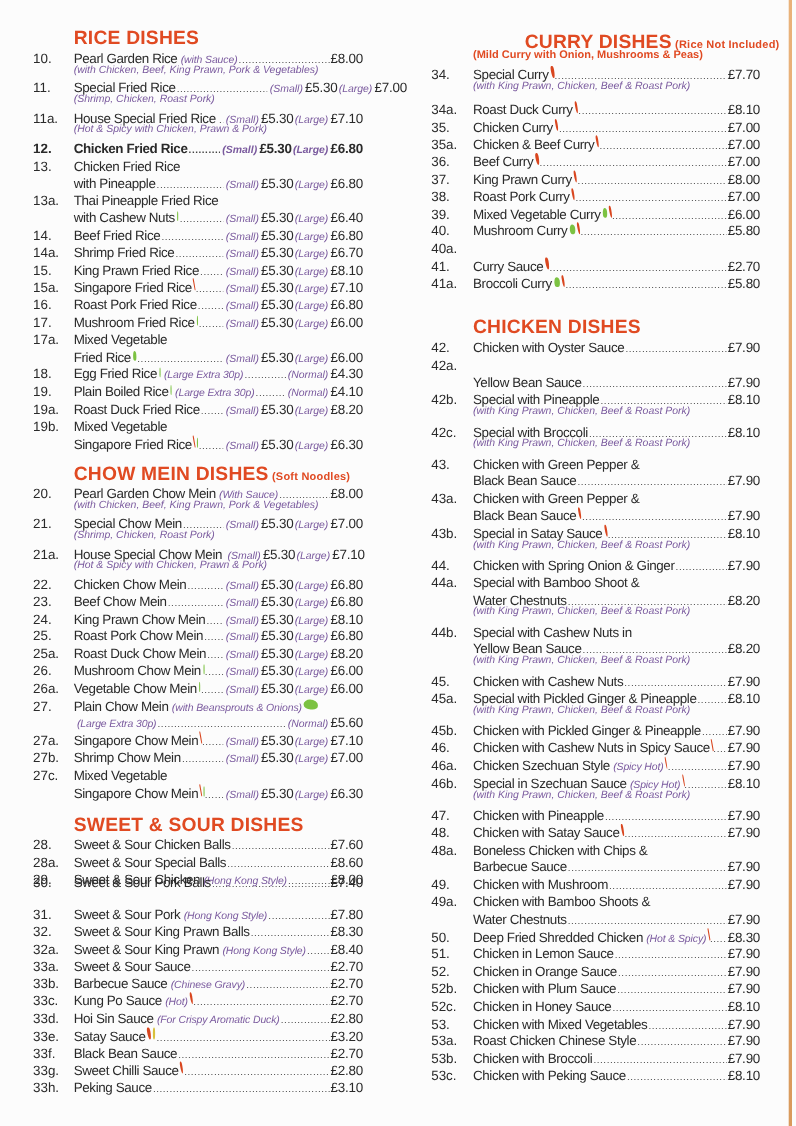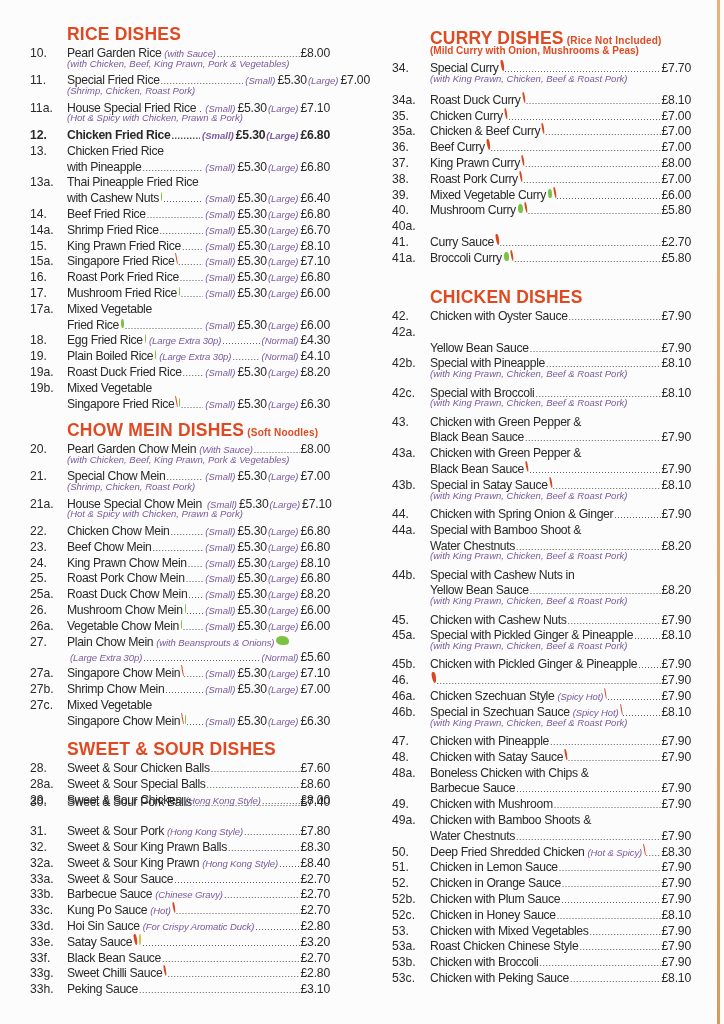--- a/index.html
+++ b/index.html
@@ -586,21 +586,21 @@
         <span class="name">
           <span class="name-text">Peking Sauce</span>
           <span class="dots"></span>
           <span class="price">£3.10</span>
         </span>
       </div>
     </div>
   </div>
 <div class="col col-right" id="col-right">
     <div class="section" style="top: 28px;">
-      <div class="sec-title" style="top: 0px;"><span>CURRY DISHES</span><span class="sec-sub">(Rice Not Included)</span></div>
+      <div class="sec-title" style="top: 0px; margin-left: 47px;"><span>CURRY DISHES</span><span class="sec-sub">(Rice Not Included)</span></div>
       <div class="sec-sub2" style="top: 17px;">(Mild Curry with Onion, Mushrooms &amp; Peas)</div>
       <div class="row" style="top: 32px;">
         <span class="num">34.</span>
         <span class="name">
           <span class="name-text">Special Curry</span>
           <span class="icon chili"></span>
           <span class="dots"></span>
           <span class="price">£7.70</span>
         </span>
       </div>
@@ -834,20 +834,21 @@
         <span class="num">45b.</span>
         <span class="name">
           <span class="name-text">Chicken with Pickled Ginger &amp; Pineapple</span>
           <span class="dots"></span>
           <span class="price">£7.90</span>
         </span>
       </div>
       <div class="row" style="top: 385.2px;">
         <span class="num">46.</span>
         <span class="name">
+          <span class="name-text">Chicken with Cashew Nuts in Spicy Sauce</span>
           <span class="icon chili"></span>
           <span class="dots"></span>
           <span class="price">£7.90</span>
         </span>
       </div>
       <div class="row" style="top: 401px;">
         <span class="num">46a.</span>
         <span class="name">
           <span class="name-text">Chicken Szechuan Style</span>
           <span class="note">(Spicy Hot)</span>

